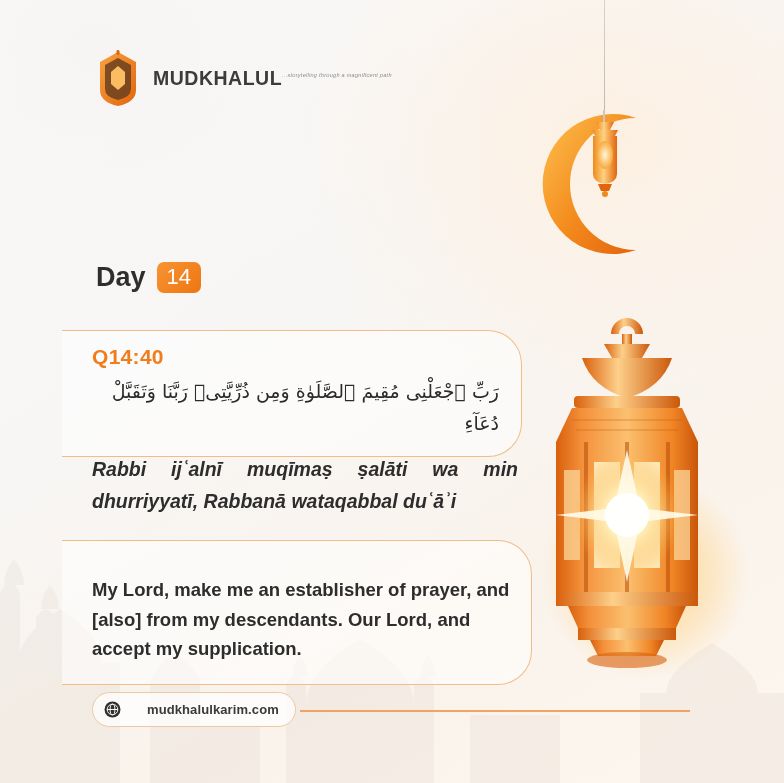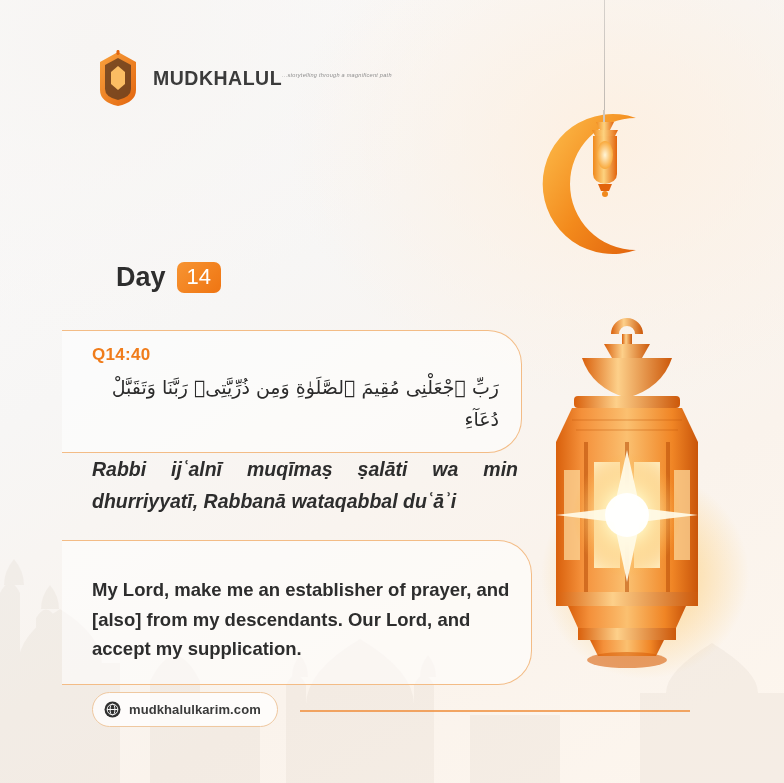--- a/index.html
+++ b/index.html
@@ -83,21 +83,20 @@
     color: #f07c1b;
     letter-spacing: -0.5px;
   }
   .day-row {
     position: absolute;
     left: 96px;
     top: 262px;
     display: flex;
     align-items: flex-end;
     gap: 11px;
-    margin-left: 20px;
   }
   .day-label {
     font-size: 27px;
     font-weight: 800;
     color: #2e2e2e;
   }
   .day-badge {
     background: linear-gradient(135deg, #f79432 0%, #ef7512 100%);
     color: #ffffff;
     font-size: 22px;
@@ -116,21 +115,21 @@
     border-radius: 0 34px 34px 0;
     border-left: none;
     padding: 14px 22px 16px 30px;
   }
   .card-ayah {
     left: 62px;
     top: 330px;
     width: 460px;
   }
   .ref-label {
-    font-size: 17px;
+    font-size: 21px;
     font-weight: 800;
     color: #f07c1b;
     letter-spacing: 0.3px;
     margin-bottom: 6px;
   }
   .arabic {
     direction: rtl;
     text-align: right;
     font-family: "DejaVu Sans", "Liberation Serif", serif;
     font-size: 19px;
@@ -170,21 +169,21 @@
     margin-top: 16px;
   }
 
   
   .website-pill {
     position: absolute;
     left: 92px;
     top: 692px;
     display: flex;
     align-items: center;
-    gap: 7px;
+    gap: 25px;
     border: 1.5px solid #efc8a0;
     border-radius: 20px;
     background: rgba(255,255,255,0.75);
     padding: 7px 16px 7px 10px;
   }
   .globe-icon {
     width: 19px;
     height: 19px;
     flex: 0 0 auto;
   }

